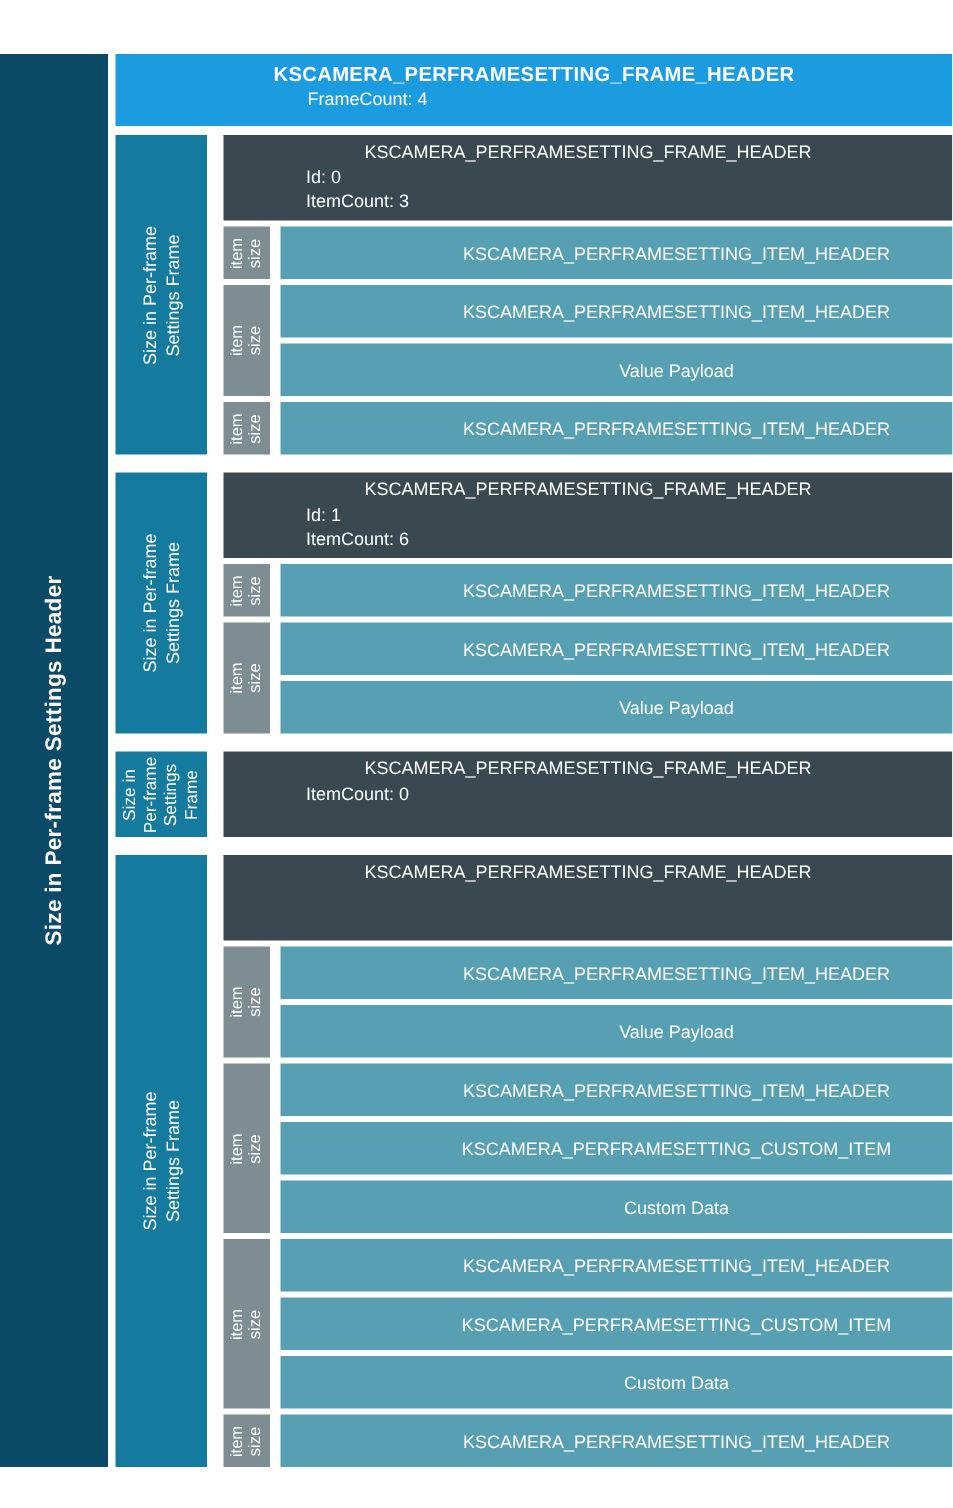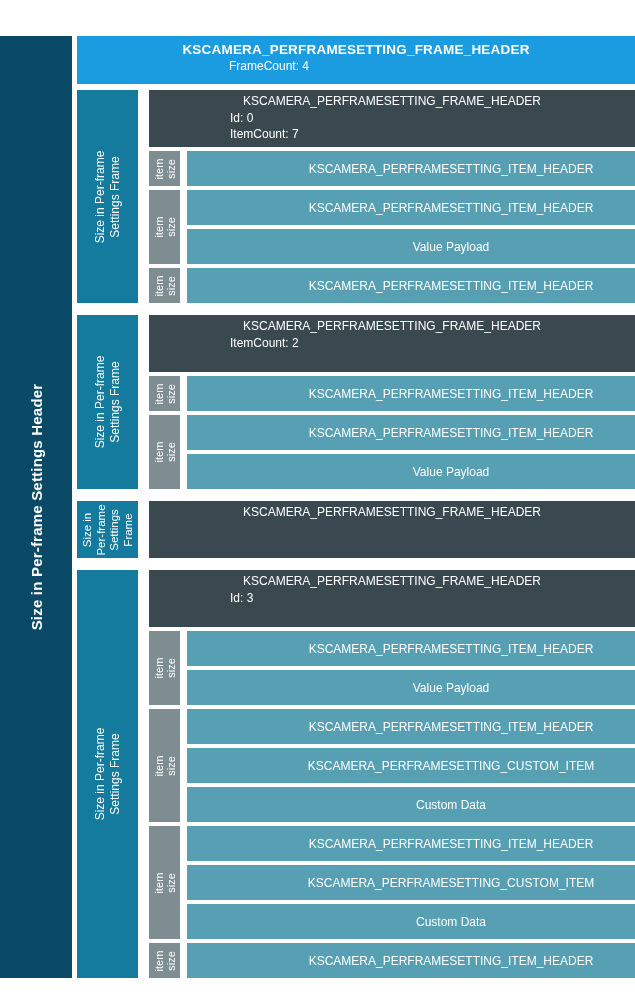--- a/index.html
+++ b/index.html
@@ -6,27 +6,27 @@
   .canvas{
     position:relative;width:635px;height:1005px;background:#ffffff;overflow:hidden;
     font-family:"Liberation Sans","DejaVu Sans",sans-serif;color:#ffffff;
   }
   .abs{position:absolute;box-sizing:border-box;}
   
   .rail{left:0;top:36px;width:72px;height:942px;background:var(--rail-navy,#0a4a66);}
   
   .tophdr{left:77px;top:36px;width:558px;height:48px;background:var(--header-blue,#1b9ce1);padding-top:5px;}
   .tophdr-title{text-align:center;font-weight:bold;font-size:13.5px;line-height:17px;letter-spacing:.2px;}
-  .tophdr-sub{padding-left:128px;font-size:12px;line-height:16px;margin-left:24px;}
+  .tophdr-sub{padding-left:128px;font-size:12px;line-height:16px;}
   
   .seclabel{left:77px;width:61px;background:var(--frame-label-blue,#147a9e);}
   
   .fhdr{left:149px;width:486px;height:57px;background:var(--frame-header-slate,#3a4850);padding-top:3px;}
   .fhdr-title{text-align:center;font-size:12px;line-height:17px;}
-  .fhdr-line{padding-left:81px;font-size:12px;line-height:16px;}
+  .fhdr-line{padding-left:55px;font-size:12px;line-height:16px;}
   
   .itemsize{left:149px;width:31px;background:var(--item-size-gray,#7e8d92);}
   
   .bar{left:187px;width:528px;height:35px;background:var(--item-teal,#57a0b4);
        display:flex;align-items:center;justify-content:center;font-size:12px;}
   
   .vtext{position:absolute;top:50%;left:50%;transform:translate(-50%,-50%) rotate(-90deg);
          white-space:nowrap;text-align:center;}
   .vtext .ln{display:block;}
   .rail-label{font-weight:bold;font-size:15px;letter-spacing:.2px;}
@@ -49,21 +49,21 @@
 
   <div class="abs seclabel" style="top:90px;height:213px">
     <span class="vtext sec-lines">
       <span class="ln">Size in Per-frame</span>
       <span class="ln">Settings Frame</span>
     </span>
   </div>
   <div class="abs fhdr" style="top:90px">
     <div class="fhdr-title">KSCAMERA_PERFRAMESETTING_FRAME_HEADER</div>
     <div class="fhdr-line">Id: 0</div>
-    <div class="fhdr-line">ItemCount: 7</div>
+    <div class="fhdr-line">ItemCount: 3</div>
   </div>
 
   <div class="abs itemsize" style="top:151px;height:35px">
     <span class="vtext is-lines">
       <span class="ln">item</span>
       <span class="ln">size</span>
     </span>
   </div>
   <div class="abs bar" style="top:151px">KSCAMERA_PERFRAMESETTING_ITEM_HEADER</div>
 
@@ -85,21 +85,22 @@
   <div class="abs bar" style="top:268px">KSCAMERA_PERFRAMESETTING_ITEM_HEADER</div>
 
   <div class="abs seclabel" style="top:315px;height:174px">
     <span class="vtext sec-lines">
       <span class="ln">Size in Per-frame</span>
       <span class="ln">Settings Frame</span>
     </span>
   </div>
   <div class="abs fhdr" style="top:315px">
     <div class="fhdr-title">KSCAMERA_PERFRAMESETTING_FRAME_HEADER</div>
-    <div class="fhdr-line">ItemCount: 2</div>
+    <div class="fhdr-line">Id: 1</div>
+    <div class="fhdr-line">ItemCount: 6</div>
   </div>
 
   <div class="abs itemsize" style="top:376px;height:35px">
     <span class="vtext is-lines">
       <span class="ln">item</span>
       <span class="ln">size</span>
     </span>
   </div>
   <div class="abs bar" style="top:376px">KSCAMERA_PERFRAMESETTING_ITEM_HEADER</div>
 
@@ -115,31 +116,31 @@
   <div class="abs seclabel" style="top:501px;height:57px">
     <span class="vtext sec-lines" style="line-height:13.5px;font-size:11.5px">
       <span class="ln">Size in</span>
       <span class="ln">Per-frame</span>
       <span class="ln">Settings</span>
       <span class="ln">Frame</span>
     </span>
   </div>
   <div class="abs fhdr" style="top:501px">
     <div class="fhdr-title">KSCAMERA_PERFRAMESETTING_FRAME_HEADER</div>
+    <div class="fhdr-line">ItemCount: 0</div>
   </div>
 
   <div class="abs seclabel" style="top:570px;height:408px">
     <span class="vtext sec-lines">
       <span class="ln">Size in Per-frame</span>
       <span class="ln">Settings Frame</span>
     </span>
   </div>
   <div class="abs fhdr" style="top:570px">
     <div class="fhdr-title">KSCAMERA_PERFRAMESETTING_FRAME_HEADER</div>
-    <div class="fhdr-line">Id: 3</div>
   </div>
 
   <div class="abs itemsize" style="top:631px;height:74px">
     <span class="vtext is-lines">
       <span class="ln">item</span>
       <span class="ln">size</span>
     </span>
   </div>
   <div class="abs bar" style="top:631px">KSCAMERA_PERFRAMESETTING_ITEM_HEADER</div>
   <div class="abs bar" style="top:670px">Value Payload</div>

